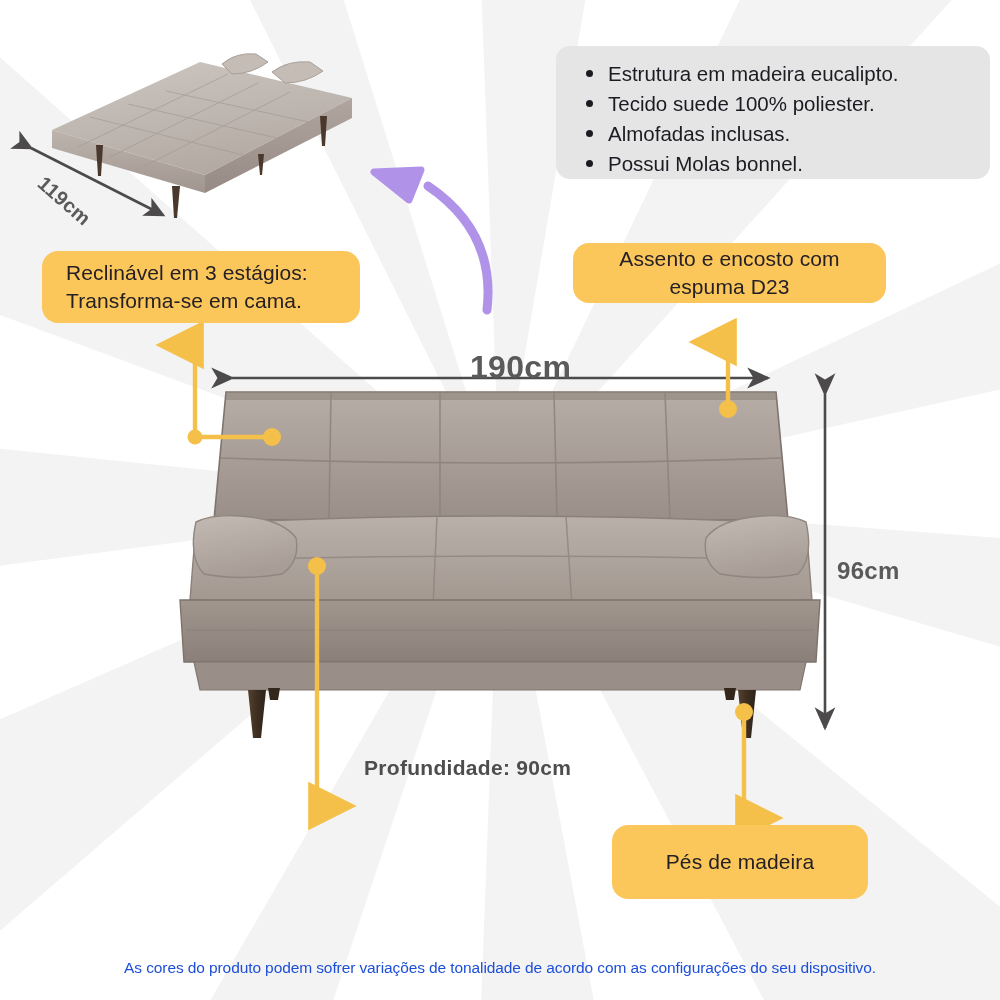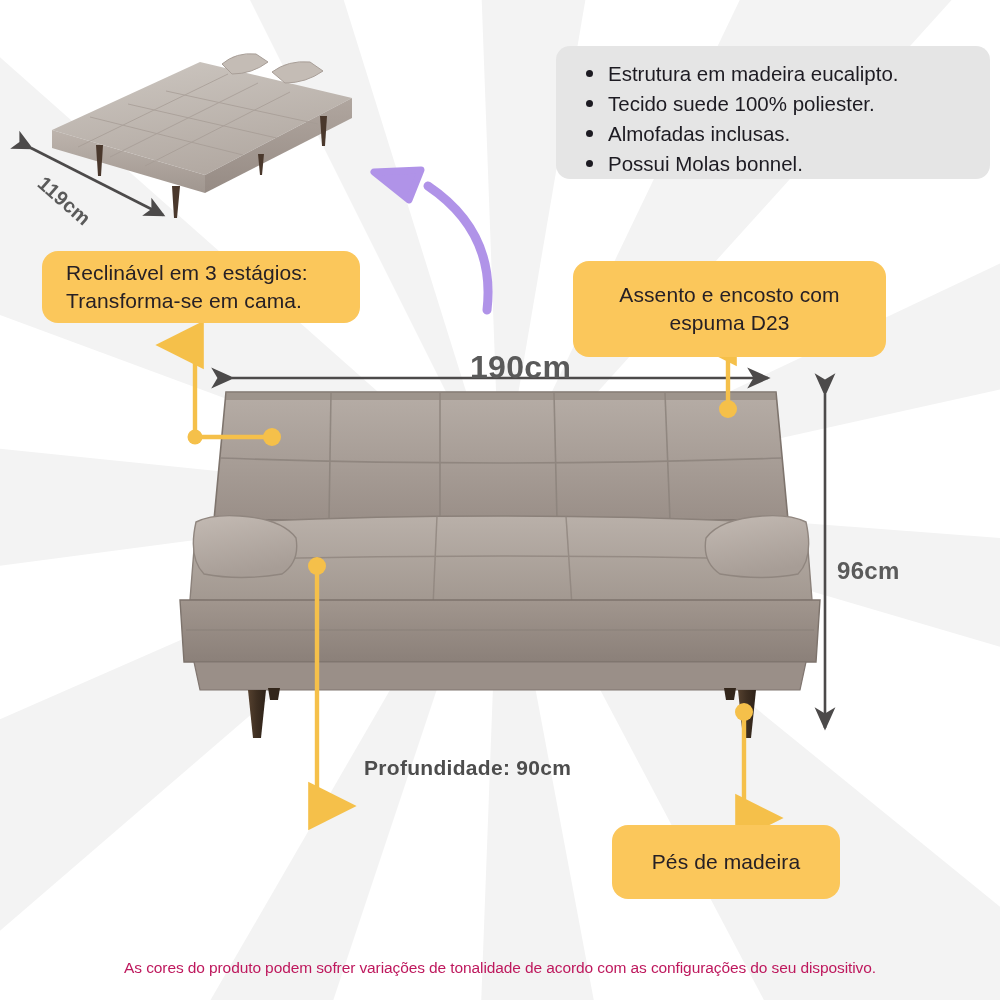--- a/index.html
+++ b/index.html
@@ -25,23 +25,23 @@
     display:flex;align-items:center;justify-content:center;
     line-height:1.32;
     box-sizing:border-box;
     padding:10px 16px;
     font-size:21px;
     letter-spacing:.1px;
   }
   .callout span{display:block;}
 
   #callout-recline{left:42px;top:251px;width:318px;height:72px;font-size:21px;text-align:left;justify-content:flex-start;padding-left:24px;}
-  #callout-foam{left:573px;top:261px;width:313px;height:96px;}
+  #callout-foam{left:573px;top:243px;width:313px;height:60px;}
   #callout-belt{left:160px;top:812px;width:318px;height:78px;text-align:left;justify-content:flex-start;padding-left:16px;}
-  #callout-feet{left:612px;top:825px;width:228px;height:74px;}
+  #callout-feet{left:612px;top:825px;width:256px;height:74px;}
 
   
   #features{
     position:absolute;left:556px;top:30px;width:434px;height:133px;
     background:#e5e5e5;border-radius:14px;
     box-sizing:border-box;
     padding:13px 10px 10px 26px;
     margin-top:16px;
   }
   #features ul{margin:0;padding:0;list-style:none;}
@@ -57,21 +57,21 @@
   
   .dimtext{position:absolute;color:#5a5a5a;font-weight:bold;letter-spacing:.3px;}
   #dim-190{left:470px;top:349px;font-size:32px;}
   #dim-96{left:837px;top:550px;font-size:24px;margin-top:7px;}
   #dim-119{left:48px;top:172px;font-size:20px;transform:rotate(41deg);transform-origin:left top;}
   #dim-depth{left:364px;top:756px;font-size:21px;color:#4d4d4d;}
 
   
   #disclaimer{
     position:absolute;left:0;top:959px;width:1000px;text-align:center;
-    color:#be185d;font-size:15.5px;letter-spacing:-.1px;
+    color:#1d4ed8;font-size:15.5px;letter-spacing:-.1px;
   }
 
   
   .layer{position:absolute;inset:0;width:1000px;height:1000px;pointer-events:none;}
 </style>
 </head>
 <body>
 
 <div id="stage">
 

